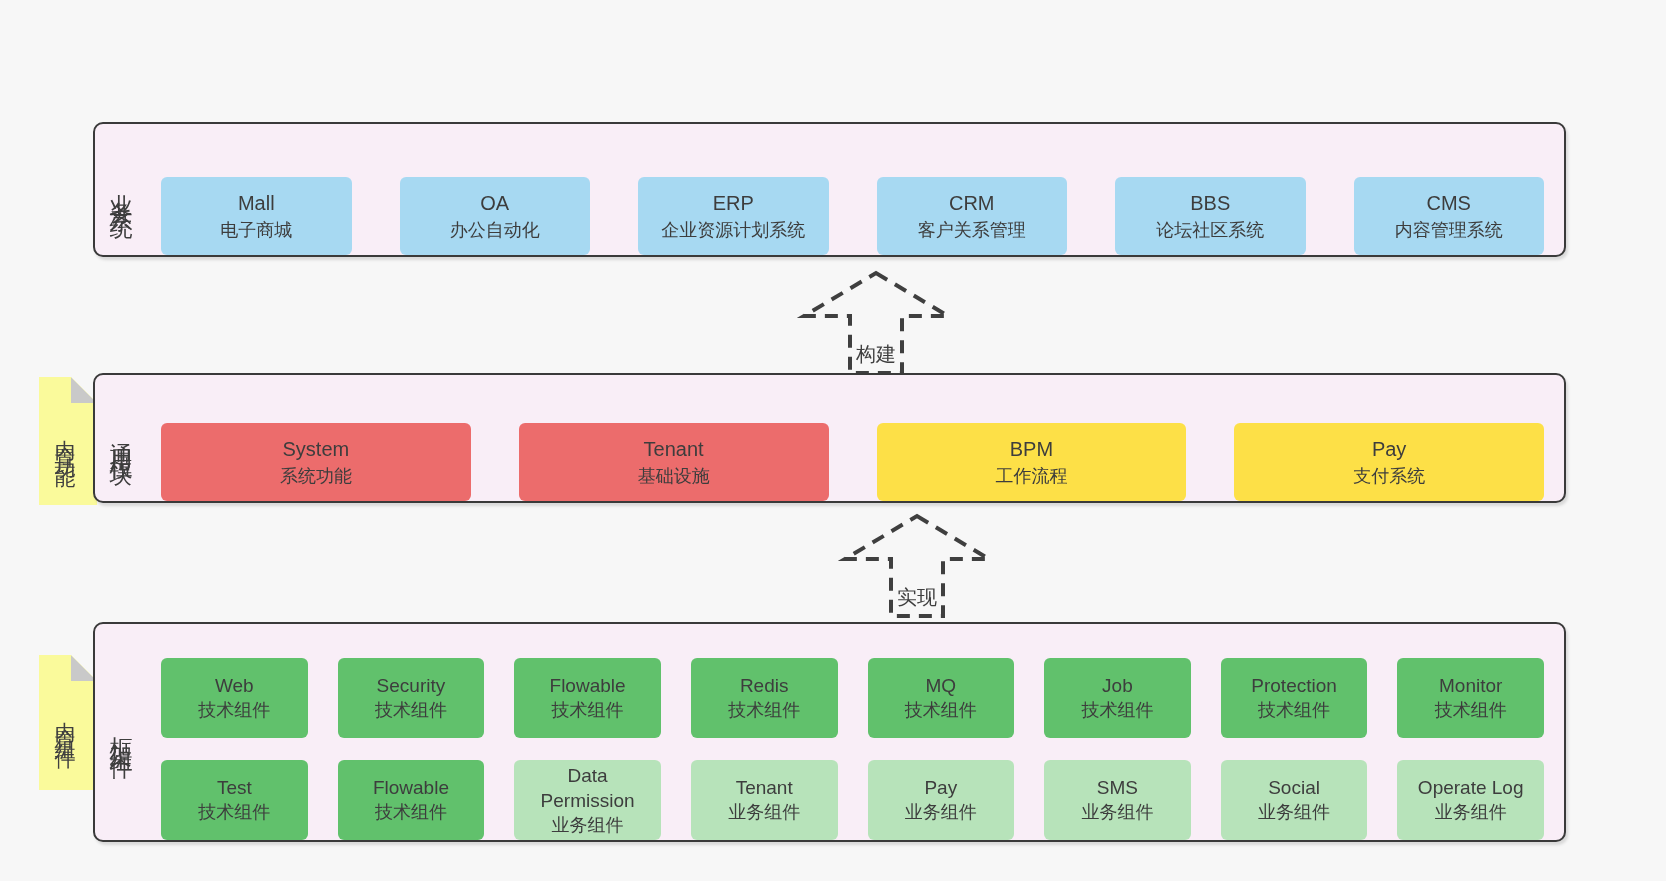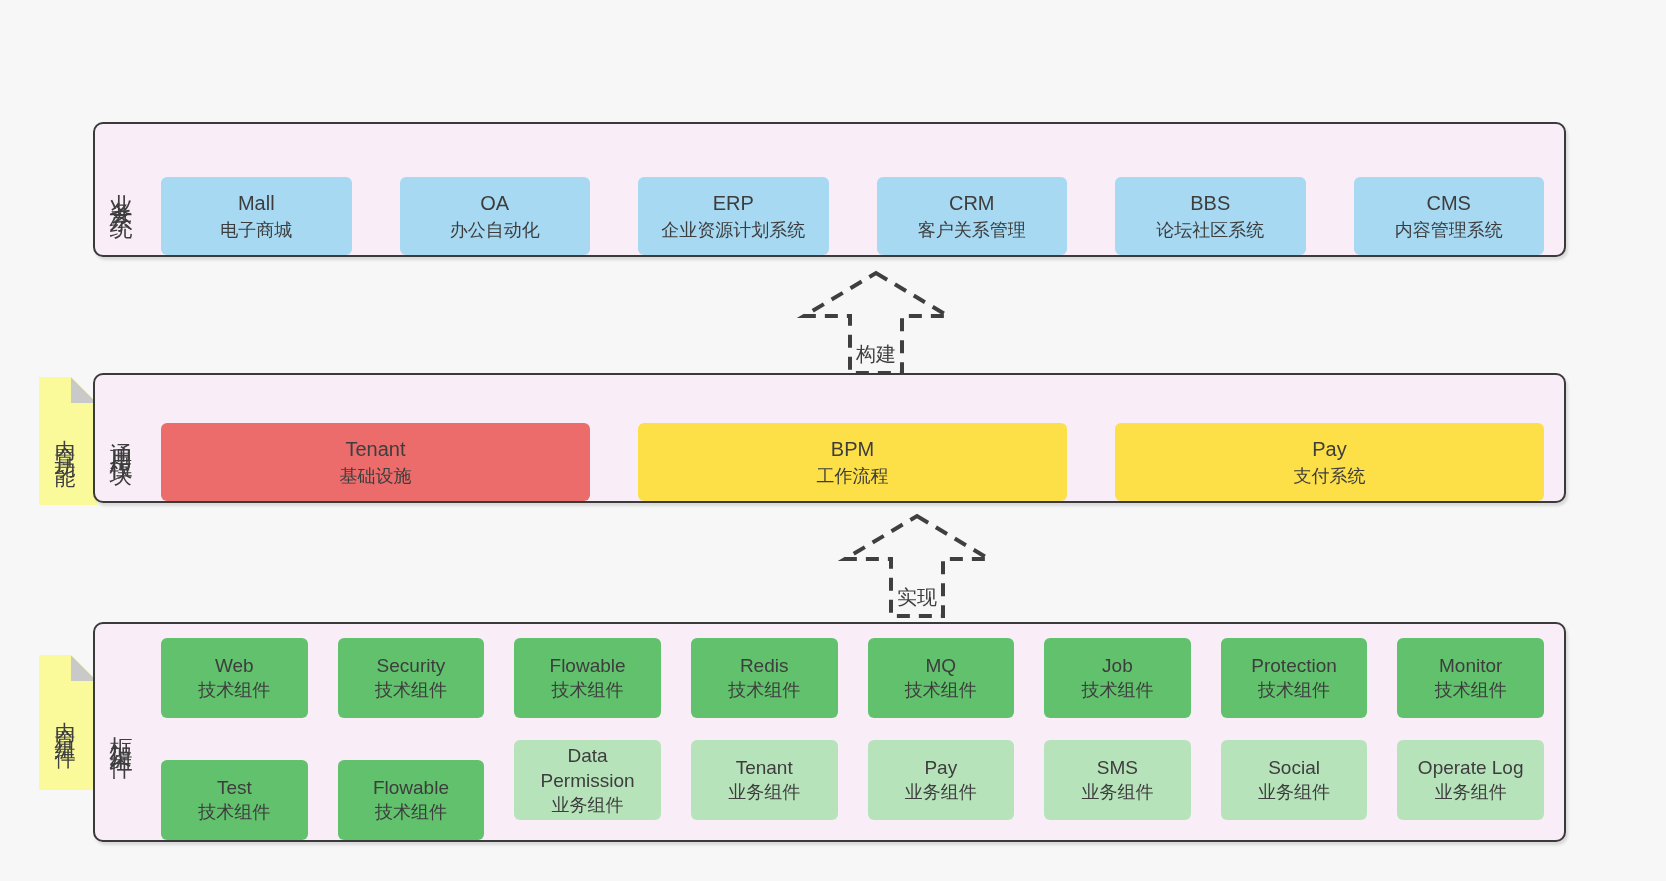--- a/index.html
+++ b/index.html
@@ -34,21 +34,21 @@
   .box-row .box{flex:1;height:78px;}
   .grid-wrap .box{height:80px;}
   .box .en{font-size:20px;line-height:28px;}
   .box .zh{font-size:18px;line-height:26px;}
   .grid-wrap .box .en{font-size:19px;line-height:25px;}
   .grid-wrap .box .zh{font-size:18px;line-height:25px;}
 
   .blue{background:#a7d9f2;}
   .red{background:#ec6c6c;}
   .pink{background:#fde047;}
-  .green{background:#61c16c;margin-top:20px;}
+  .green{background:#61c16c;}
   .lgreen{background:#b7e3ba;}
 
   
   .arrow{position:absolute;width:160px;height:106px;z-index:1;}
   .arrow-1{left:796px;top:270px;}
   .arrow-2{left:837px;top:513px;}
   .arrow svg{display:block;width:160px;height:106px;}
   .arrow .arrow-label{
     position:absolute;left:50%;top:29px;transform:translateX(-50%);
     background:#f7f7f7;padding:1px 4px;font-size:20px;color:#3f3f3f;white-space:nowrap;margin-top:41px;
@@ -120,20 +120,24 @@
     <svg viewBox="0 0 160 106">
       <polygon points="80,3 152,46 106,46 106,103 54,103 54,46 8,46" fill="none" stroke="#3f3f3f" stroke-width="4" stroke-dasharray="13 9"></polygon>
     </svg>
     <div class="arrow-label">构建</div>
   </div>
 
   <div class="layer layer-2">
     <div class="layer-label">通用模块</div>
     <div class="box-row">
       <div class="box red">
+        <span class="en">System</span>
+        <span class="zh">系统功能</span>
+      </div>
+      <div class="box red">
         <span class="en">Tenant</span>
         <span class="zh">基础设施</span>
       </div>
       <div class="box pink">
         <span class="en">BPM</span>
         <span class="zh">工作流程</span>
       </div>
       <div class="box pink">
         <span class="en">Pay</span>
         <span class="zh">支付系统</span>

